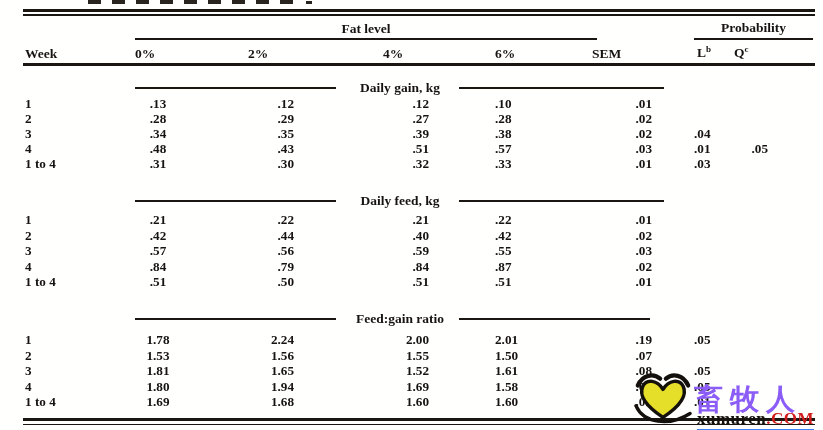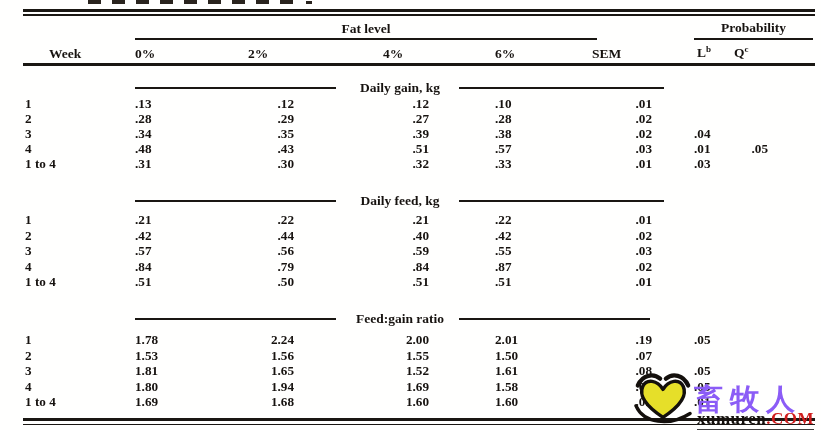--- a/index.html
+++ b/index.html
@@ -28,21 +28,21 @@
   
   .top-frag{
     position:absolute;left:88px;top:0;width:210px;height:3.5px;
     background:repeating-linear-gradient(90deg,#2a241e 0 13px,transparent 13px 24px);
   }
   .top-frag2{position:absolute;left:306px;top:1px;width:6px;height:3px;background:#2a241e;}
   
   .hdr{position:absolute;font-size:13.5px;white-space:nowrap;}
   .h-fat {left:135px;top:21px;width:462px;text-align:center;}
   .h-prob{left:694px;top:20px;width:119px;text-align:center;}
-  .h-week{left:25px; top:46px;margin-left:24px;}
+  .h-week{left:25px; top:46px;}
   .h-f0  {left:135px;top:46px;}
   .h-f2  {left:248px;top:46px;}
   .h-f4  {left:383px;top:46px;}
   .h-f6  {left:495px;top:46px;}
   .h-sem {left:592px;top:46px;}
   .h-l   {left:697px;top:45px;text-align:center;}
   .h-q   {left:716px;top:45px;margin-left:18px;}
   sup{font-size:9px;vertical-align:super;line-height:0;}
   
   .section{position:absolute;left:0;width:823px;}
@@ -52,39 +52,39 @@
   .sec-line.r{left:459px;width:205px;}
   .sec3 .sec-line.r{width:191px;}
   .sec-title{position:absolute;left:320px;top:0;width:160px;text-align:center;font-size:13.5px;white-space:nowrap;}
   .rows{position:absolute;left:0;top:16px;width:823px;}
   .sec2 .rows{top:19px;}
   .sec3 .rows{top:21px;}
   .row{position:relative;height:15px;}
   .sec2 .row,.sec3 .row{height:15.6px;}
   .cell{position:absolute;top:0;font-size:13.2px;white-space:nowrap;}
   .c-week{left:25px; width:100px;text-align:left;}
-  .c-v0  {left:135px;width:46px;text-align:left;}
+  .c-v0  {left:135px;width:46px;text-align:center;}
   .c-v1  {left:248px;width:46px;text-align:right;}
   .c-v2  {left:383px;width:46px;text-align:right;}
   .c-v3  {left:495px;width:46px;text-align:left;}
   .c-sem {left:612px;width:40px;text-align:right;}
   .c-l   {left:694px;width:27px;}
   .c-q   {left:740px;width:28px;text-align:right;}
   
   .watermark{position:absolute;left:634px;top:368px;width:186px;height:62px;z-index:5;}
   .wm-heart{position:absolute;left:0;top:2px;}
   .wm-cn{
     position:absolute;left:60px;top:12px;
     font-size:29px;font-weight:bold;letter-spacing:7px;
     color:#8b5cf6;font-family:"Liberation Serif",serif;white-space:nowrap;
   }
   .wm-site{
     position:absolute;left:63px;top:41px;
     font-size:17px;font-weight:bold;letter-spacing:.5px;
-    border-bottom:2px solid #404040;padding-bottom:0px;white-space:nowrap;
+    border-bottom:2px solid #3b82f6;padding-bottom:0px;white-space:nowrap;
     color:#14100c;
   }
   .wm-tld{font-weight:bold;}
 </style>
 </head>
 <body>
 
 <div id="page">
 
   <div class="top-frag"></div>

